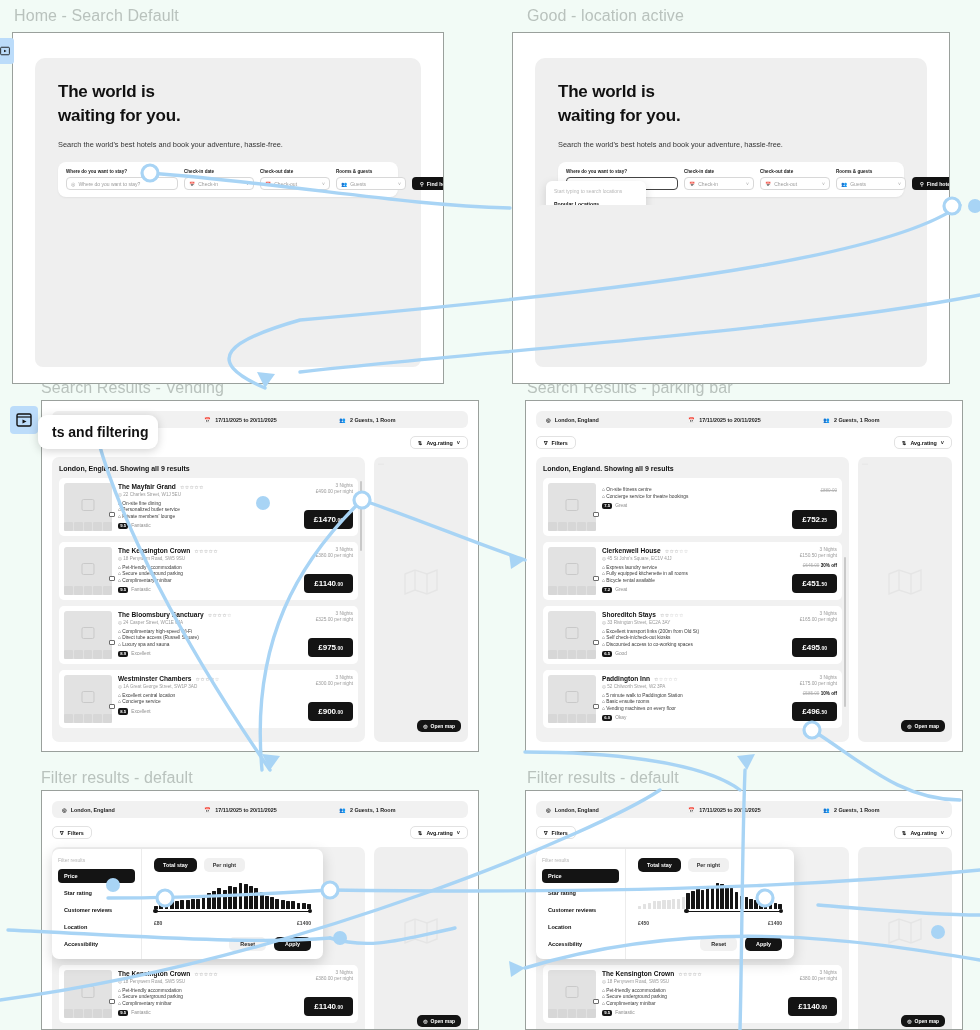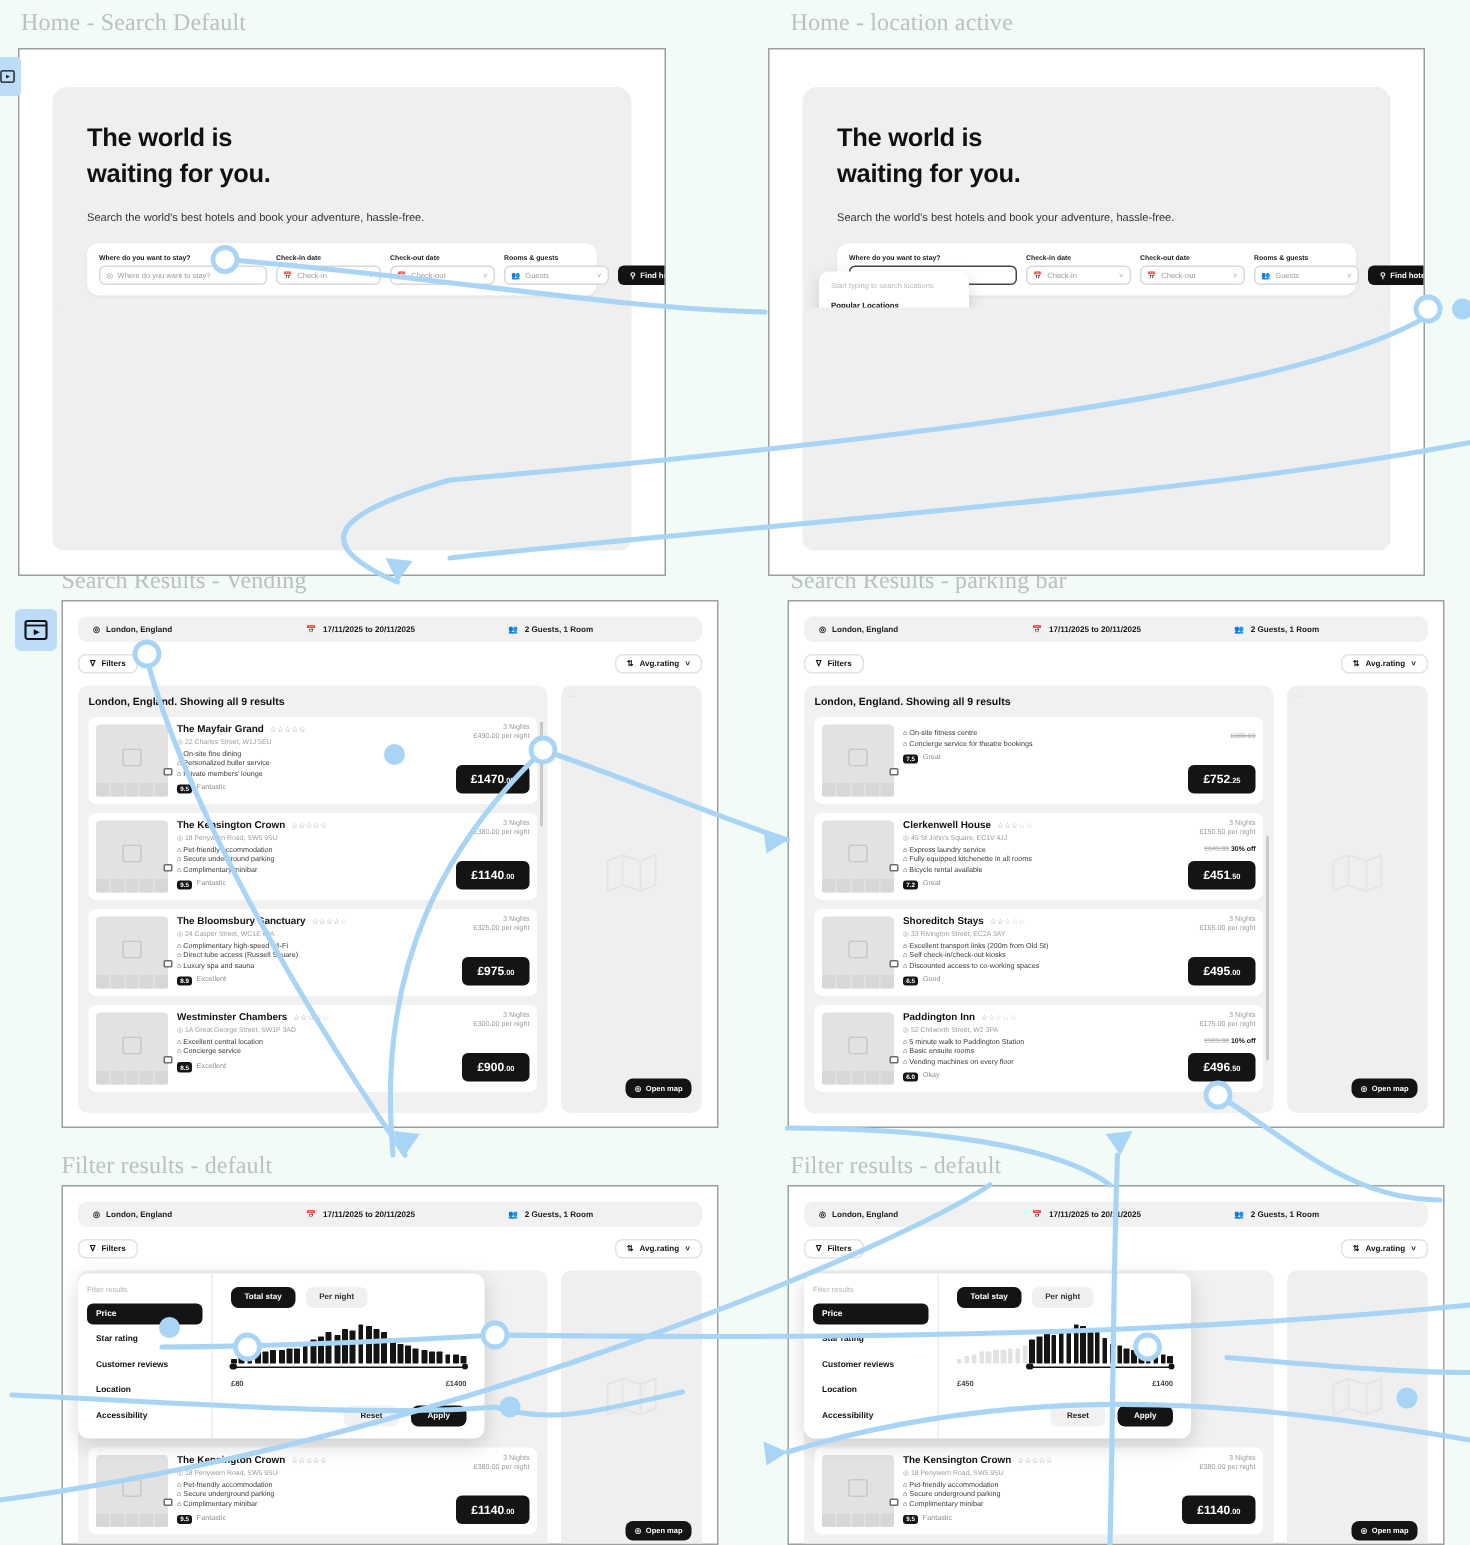--- a/index.html
+++ b/index.html
@@ -13,21 +13,20 @@
   #board { position:absolute; inset:0; }
 
   
   .frame-title {
     position:absolute;
     font-size: 16px;
     color: #b9c2bd;
     font-weight: 400;
     letter-spacing:.1px;
     white-space:nowrap;
-    font-family:Liberation Serif, serif;
   }
 
   
   .frame {
     position:absolute;
     background:#ffffff;
     border:1px solid #9aa09c;
     overflow:hidden;
   }
 
@@ -193,21 +192,21 @@
     font-size:14px; font-weight:700; color:#111;
     padding:9px 14px; white-space:nowrap; overflow:hidden;
   }
 </style>
 </head>
 <body>
 
 <div id="board">
 
   <div class="frame-title" style="left:14px; top:7px;">Home - Search Default</div>
-  <div class="frame-title" style="left:527px; top:7px;">Home - location active</div>
+  <div class="frame-title" style="left:527px; top:7px;">Good - location active</div>
   <div class="frame-title" style="left:41px; top:379px;">Search Results - Vending</div>
   <div class="frame-title" style="left:527px; top:379px;">Search Results - parking bar</div>
   <div class="frame-title" style="left:41px; top:769px;">Filter results - default</div>
   <div class="frame-title" style="left:527px; top:769px;">Filter results - default</div>
 
   <div class="frame" style="left:12px; top:32px; width:432px; height:352px;">
     <div class="hero">
       <h1>
         <span>The world is</span><br>
         <span>waiting for you.</span>
@@ -1024,14 +1023,15 @@
   </div>
 
   <div class="proto-chip" style="left:10px; top:406px; width:28px; height:28px; border-radius:4px;">
     <svg width="16" height="16" viewBox="0 0 16 16">
       <rect x="1" y="2" width="14" height="12" rx="1.5" fill="none" stroke="#111" stroke-width="1.4"></rect>
       <path d="M1 5 H15" stroke="#111" stroke-width="1.2"></path>
       <path d="M6.5 7.5 L10.5 9.5 L6.5 11.5 Z" fill="#111"></path>
     </svg>
   </div>
 
+  <div class="tooltip" style="left:38px; top:415px; width:120px;">ts and filtering</div>
 
 </div>
 
 </body></html>

